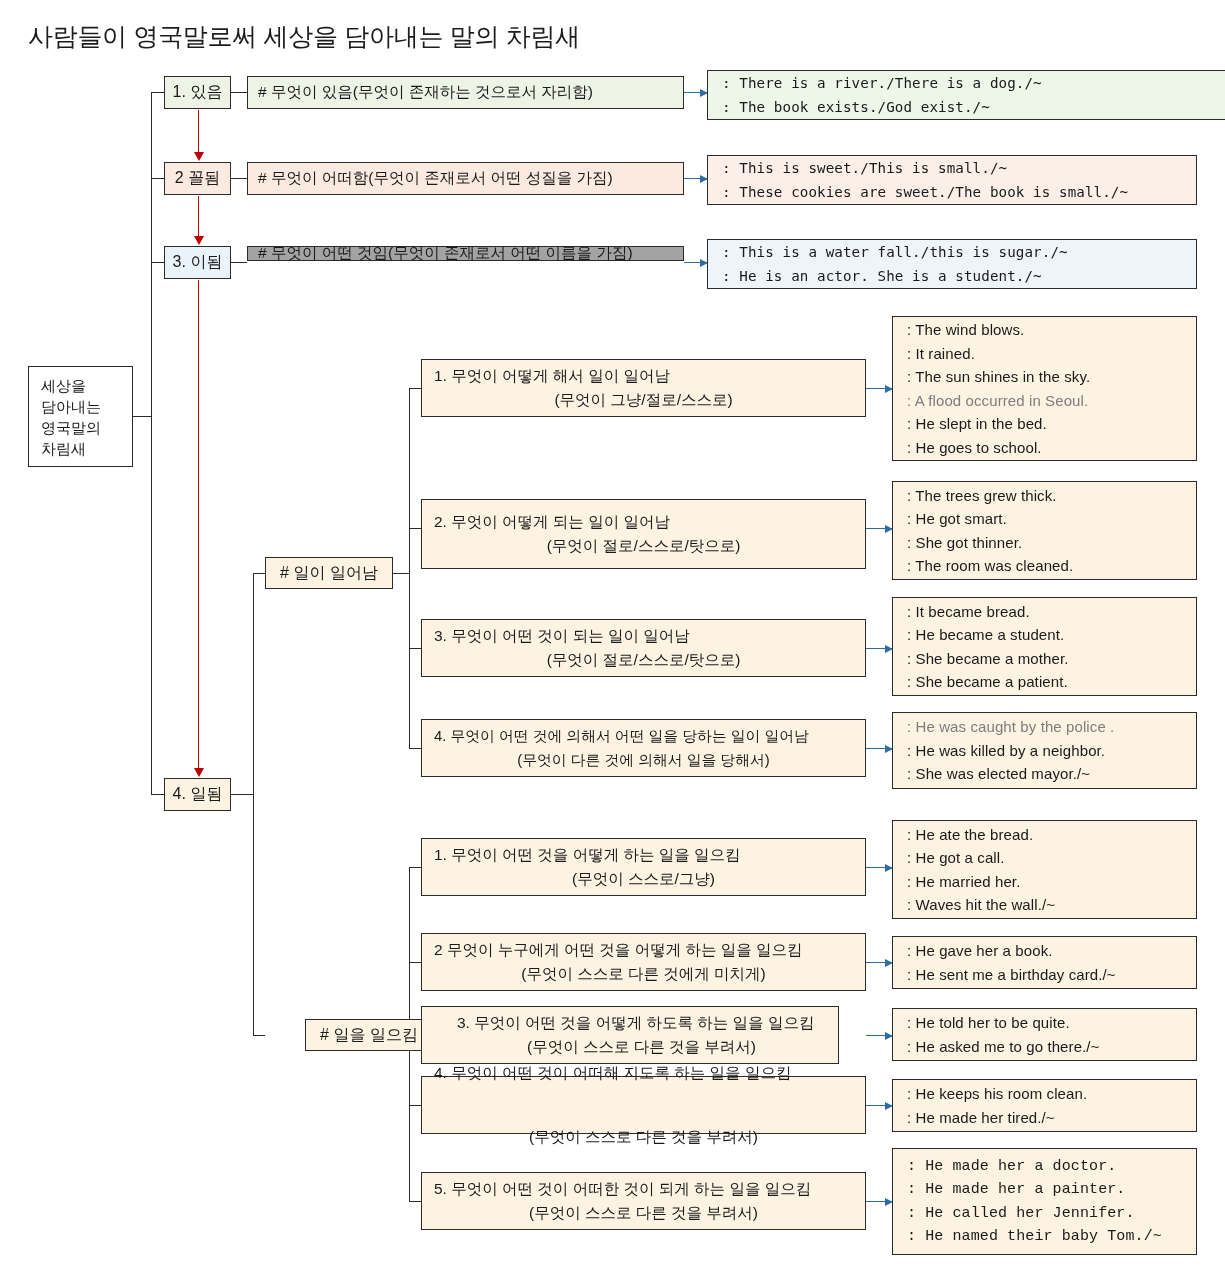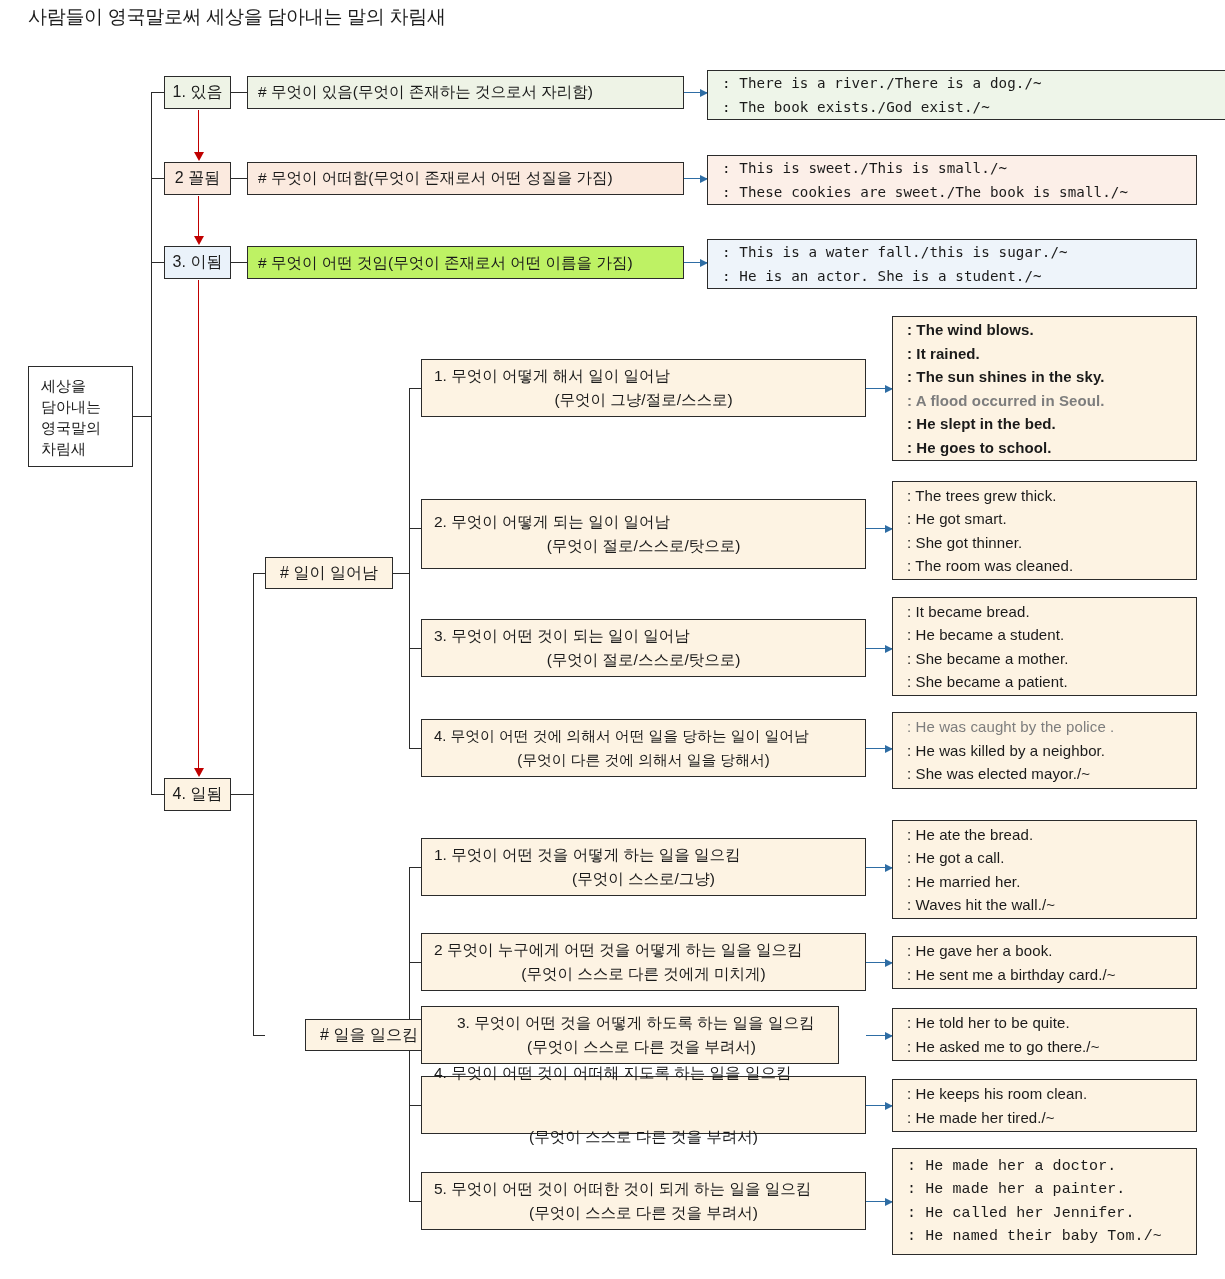--- a/index.html
+++ b/index.html
@@ -9,22 +9,22 @@
   }
   #page{
     position:relative;
     width:1225px;
     height:1279px;
     background:#ffffff;
     overflow:hidden;
   }
   .title{
     position:absolute;
-    left:28px; top:4px;
-    font-size:19px;
+    left:28px; top:20px;
+    font-size:25px;
     letter-spacing:-0.3px;
     color:#1c1c1c;
     white-space:nowrap;
   }
   
   .box{
     position:absolute;
     box-sizing:border-box;
     border:1.3px solid #2b2b2b;
     display:flex;
@@ -68,21 +68,21 @@
   .grpB{ left:265px; top:1019px; width:128px; height:32px;margin-left:40px; }
 
   
   .desc{
     font-size:15.5px;
     padding:4px 10px;
     justify-content:center;
   }
   .d1{ left:247px; top:76px;  width:437px; height:33px; background:#eef3e6; }
   .d2{ left:247px; top:162px; width:437px; height:33px; background:#fbeadf; }
-  .d3{ left:247px; top:246px; width:437px; height:33px; background:#bef264;justify-content:flex-end; }
+  .d3{ left:247px; top:246px; width:437px; height:15px; background:#a3a3a3; }
 
   
   .pat{
     background:#fdf3e3;
     font-size:15.5px;
     line-height:24px;
     padding:3px 8px;
     justify-content:center;
   }
   .pat .l1{ text-align:left; padding-left:4px; }
@@ -239,21 +239,21 @@
   </div>
   <div class="box pat" style="left:421px; top:619px; width:445px; height:58px;">
     <span class="ln l1">3. 무엇이 어떤 것이 되는 일이 일어남</span>
     <span class="ln l2">(무엇이 절로/스스로/탓으로)</span>
   </div>
   <div class="box pat" style="left:421px; top:719px; width:445px; height:58px; font-size:14.8px;">
     <span class="ln l1">4. 무엇이 어떤 것에 의해서 어떤 일을 당하는 일이 일어남</span>
     <span class="ln l2">(무엇이 다른 것에 의해서 일을 당해서)</span>
   </div>
 
-  <div class="box ex" style="left:892px; top:316px; width:305px; height:145px; background:#fdf3e3;font-weight:bold;">
+  <div class="box ex" style="left:892px; top:316px; width:305px; height:145px; background:#fdf3e3;">
     <span class="ln">: The wind blows.</span>
     <span class="ln">: It rained.</span>
     <span class="ln">: The sun shines in the sky.</span>
     <span class="ln dim">: A flood occurred in Seoul.</span>
     <span class="ln">: He slept in the bed.</span>
     <span class="ln">: He goes to school.</span>
   </div>
   <div class="box ex" style="left:892px; top:481px; width:305px; height:99px; background:#fdf3e3;">
     <span class="ln">: The trees grew thick.</span>
     <span class="ln">: He got smart.</span>

